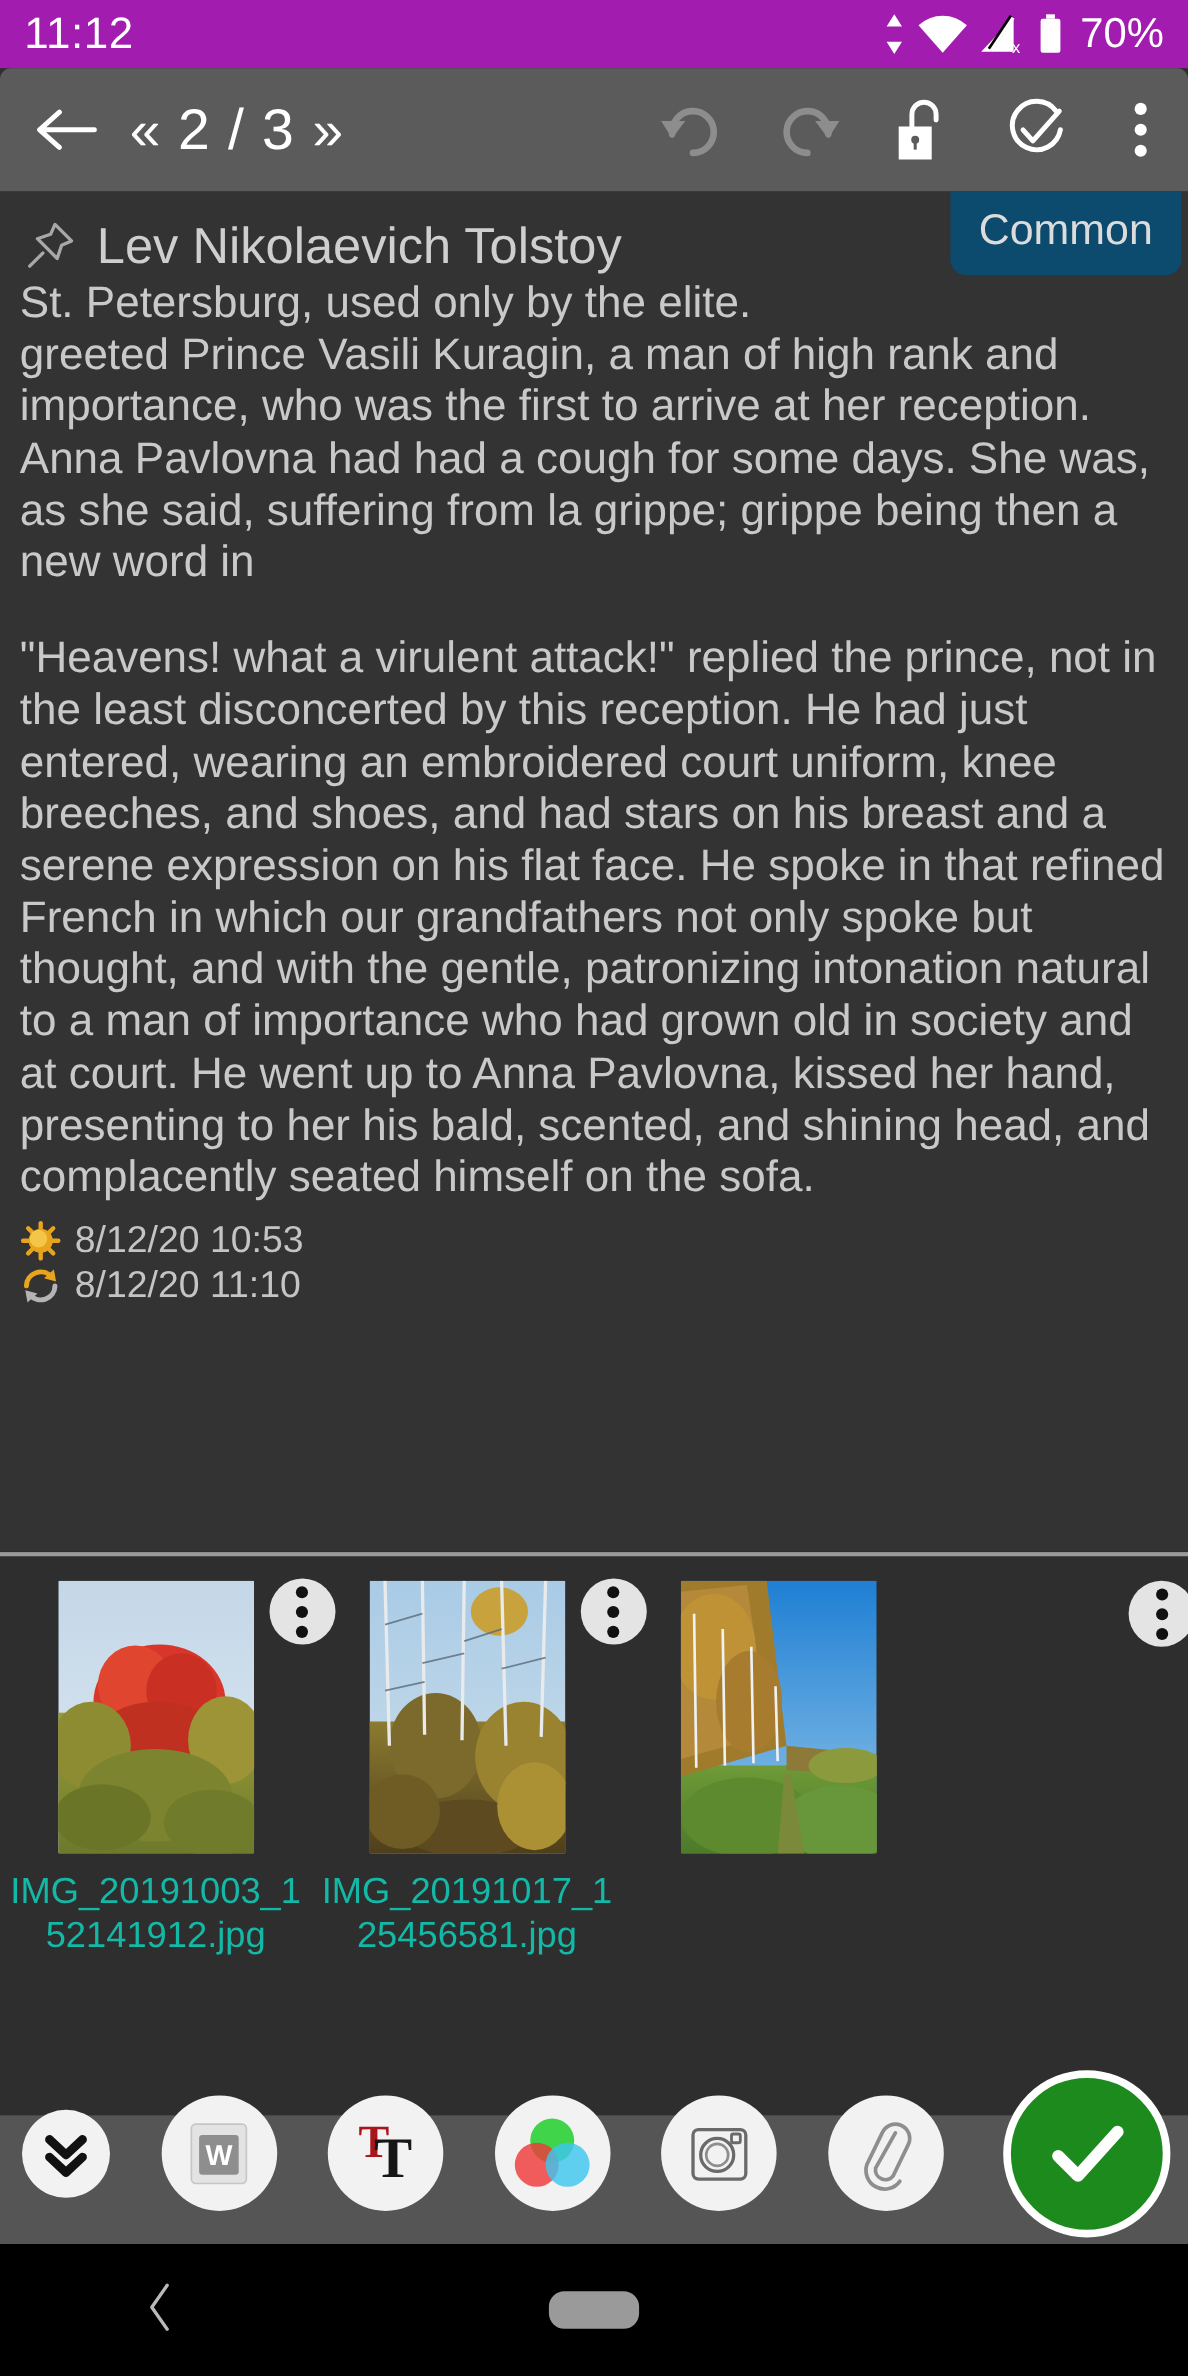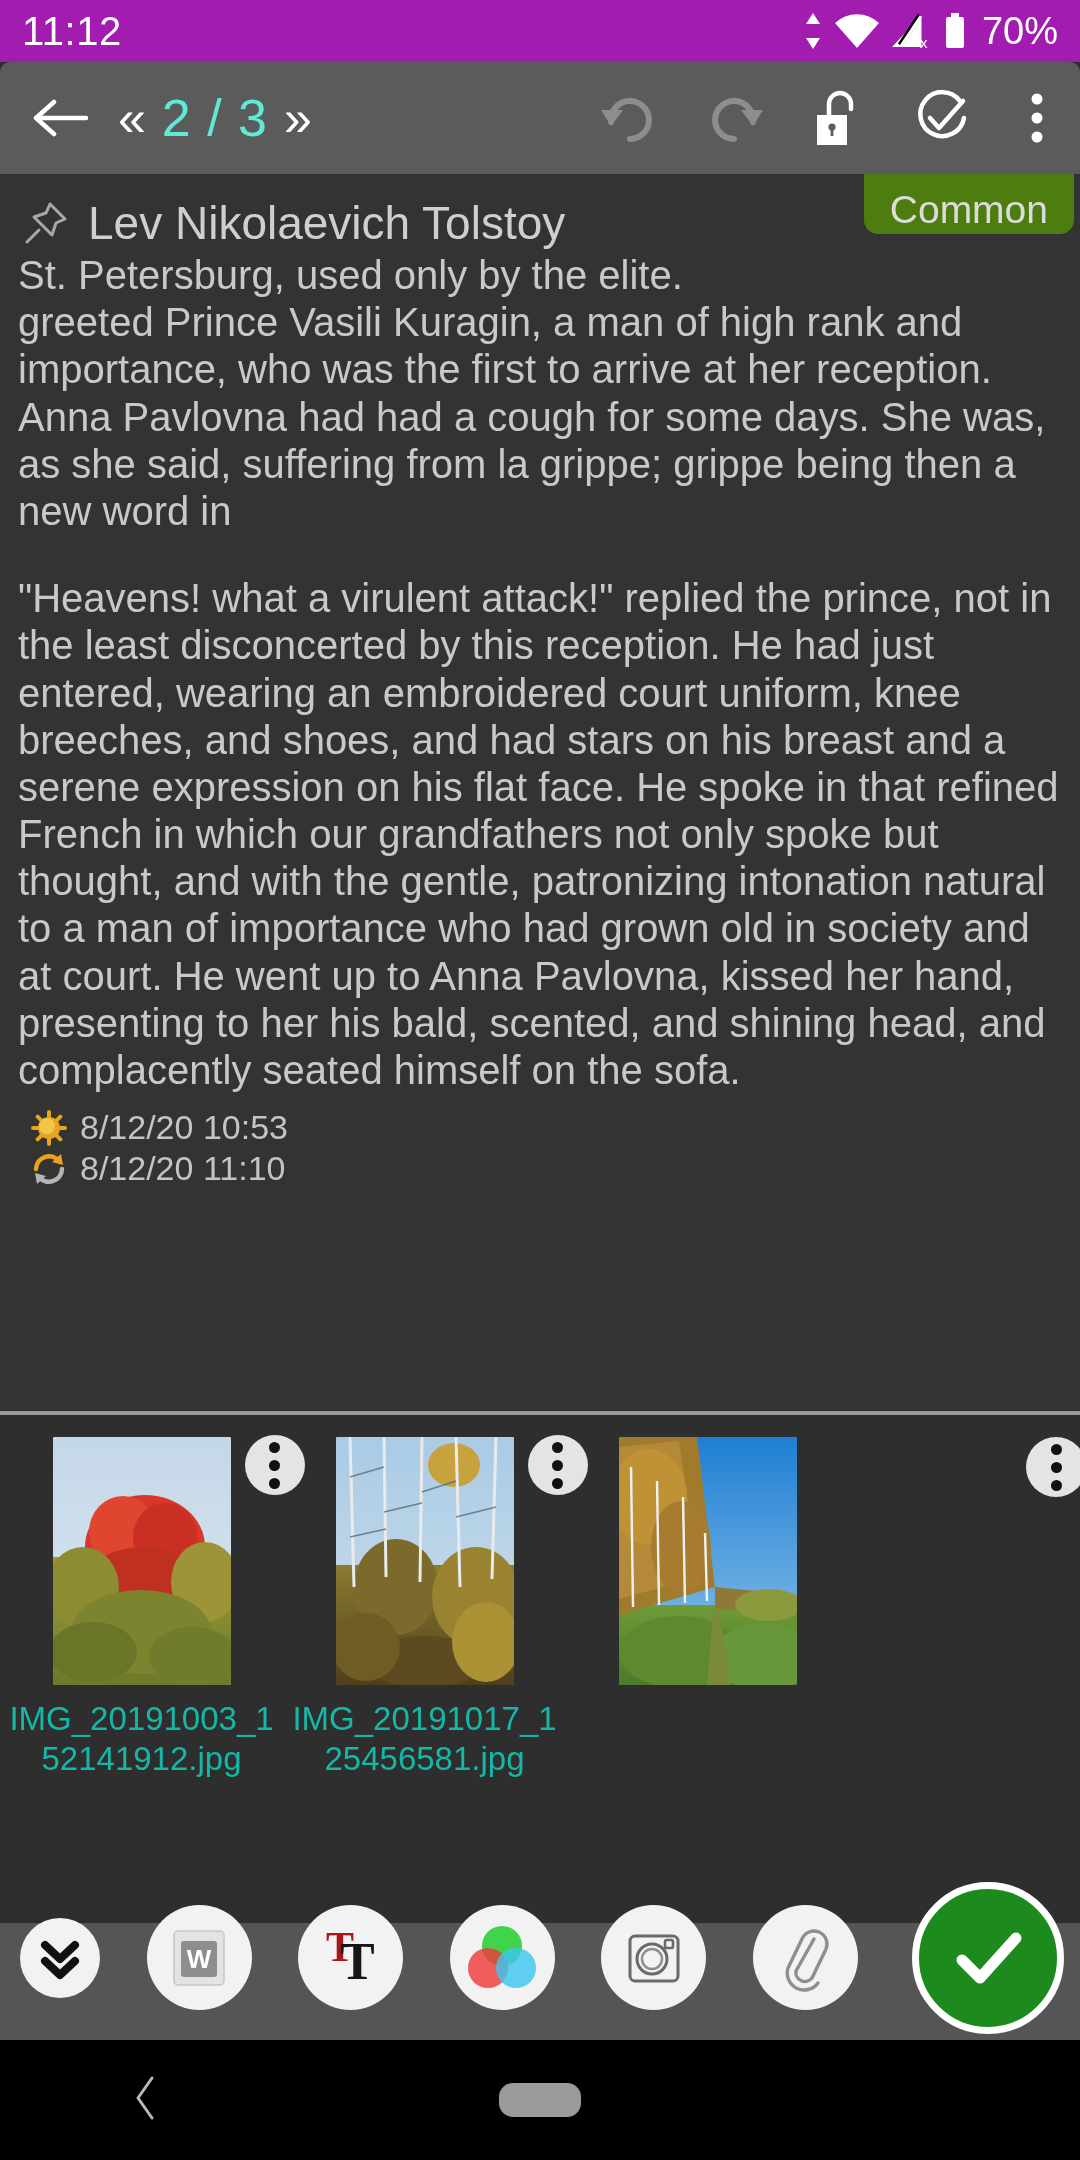--- a/index.html
+++ b/index.html
@@ -24,49 +24,49 @@
 
   
   #toolbar {
     position:absolute; left:0; top:62px; width:1080px; height:112px;
     background:#5b5b5b; border-radius:10px 10px 0 0;
     display:flex; align-items:center;
   }
   #tb-back { width:118px; display:flex; justify-content:center; align-items:center; }
   #pager { display:flex; align-items:center; gap:16px; }
   .pager-arrow { color:#fff; font-size:50px; line-height:1; font-weight:300; }
-  #page-indicator { color:#5eead4; font-size:52px; font-weight:500; letter-spacing:1px; white-space:nowrap; }
+  #page-indicator { color:#ffffff; font-size:52px; font-weight:500; letter-spacing:1px; white-space:nowrap; }
   #tb-right { margin-left:auto; display:flex; align-items:center; }
   .tb-btn { width:104px; height:112px; display:flex; align-items:center; justify-content:center; }
   #tb-menu { width:86px; }
 
   
   #common-tab {
     position:absolute; right:6px; top:174px;
-    background:#4d7c0f; border-radius:0 0 14px 14px;
-    padding:14px 26px 2px 26px; z-index:6;
+    background:#0c4a6e; border-radius:0 0 14px 14px;
+    padding:14px 26px 18px 26px; z-index:6;
   }
   #common-tab span { color:#dcdcdc; font-size:39px; }
 
   
   #note {
     position:absolute; left:0; top:174px; width:1080px; height:1236px;
     background:#333333; overflow:hidden;
   }
   #note-title-row { display:flex; align-items:center; padding:22px 0 6px 20px; }
   #pin-icon { width:52px; display:flex; align-items:center; justify-content:center; }
   #note-title { color:#cfcfcf; font-size:46px; margin-left:16px; white-space:nowrap; }
   #note-body {
     padding:0 18px; color:#c9c9c9; font-size:40px; line-height:1.18;
     margin-top:-4px;
   }
   #note-body p { margin-bottom:0; }
   .blank-line { height:40px; }
 
-  #timestamps { padding:14px 0 0 30px; }
+  #timestamps { padding:14px 0 0 18px; }
   .ts-row { display:flex; align-items:center; gap:12px; margin-bottom:2px; }
   .ts-icon { width:38px; height:38px; display:flex; align-items:center; justify-content:center; }
   .ts-text { color:#c4c4c4; font-size:34px; }
 
   
   #divider { position:absolute; left:0; top:1411px; width:1080px; height:4px; background:#9a9a9a; }
 
   
   #attachments {
     position:absolute; left:0; top:1415px; width:1080px; height:460px;

